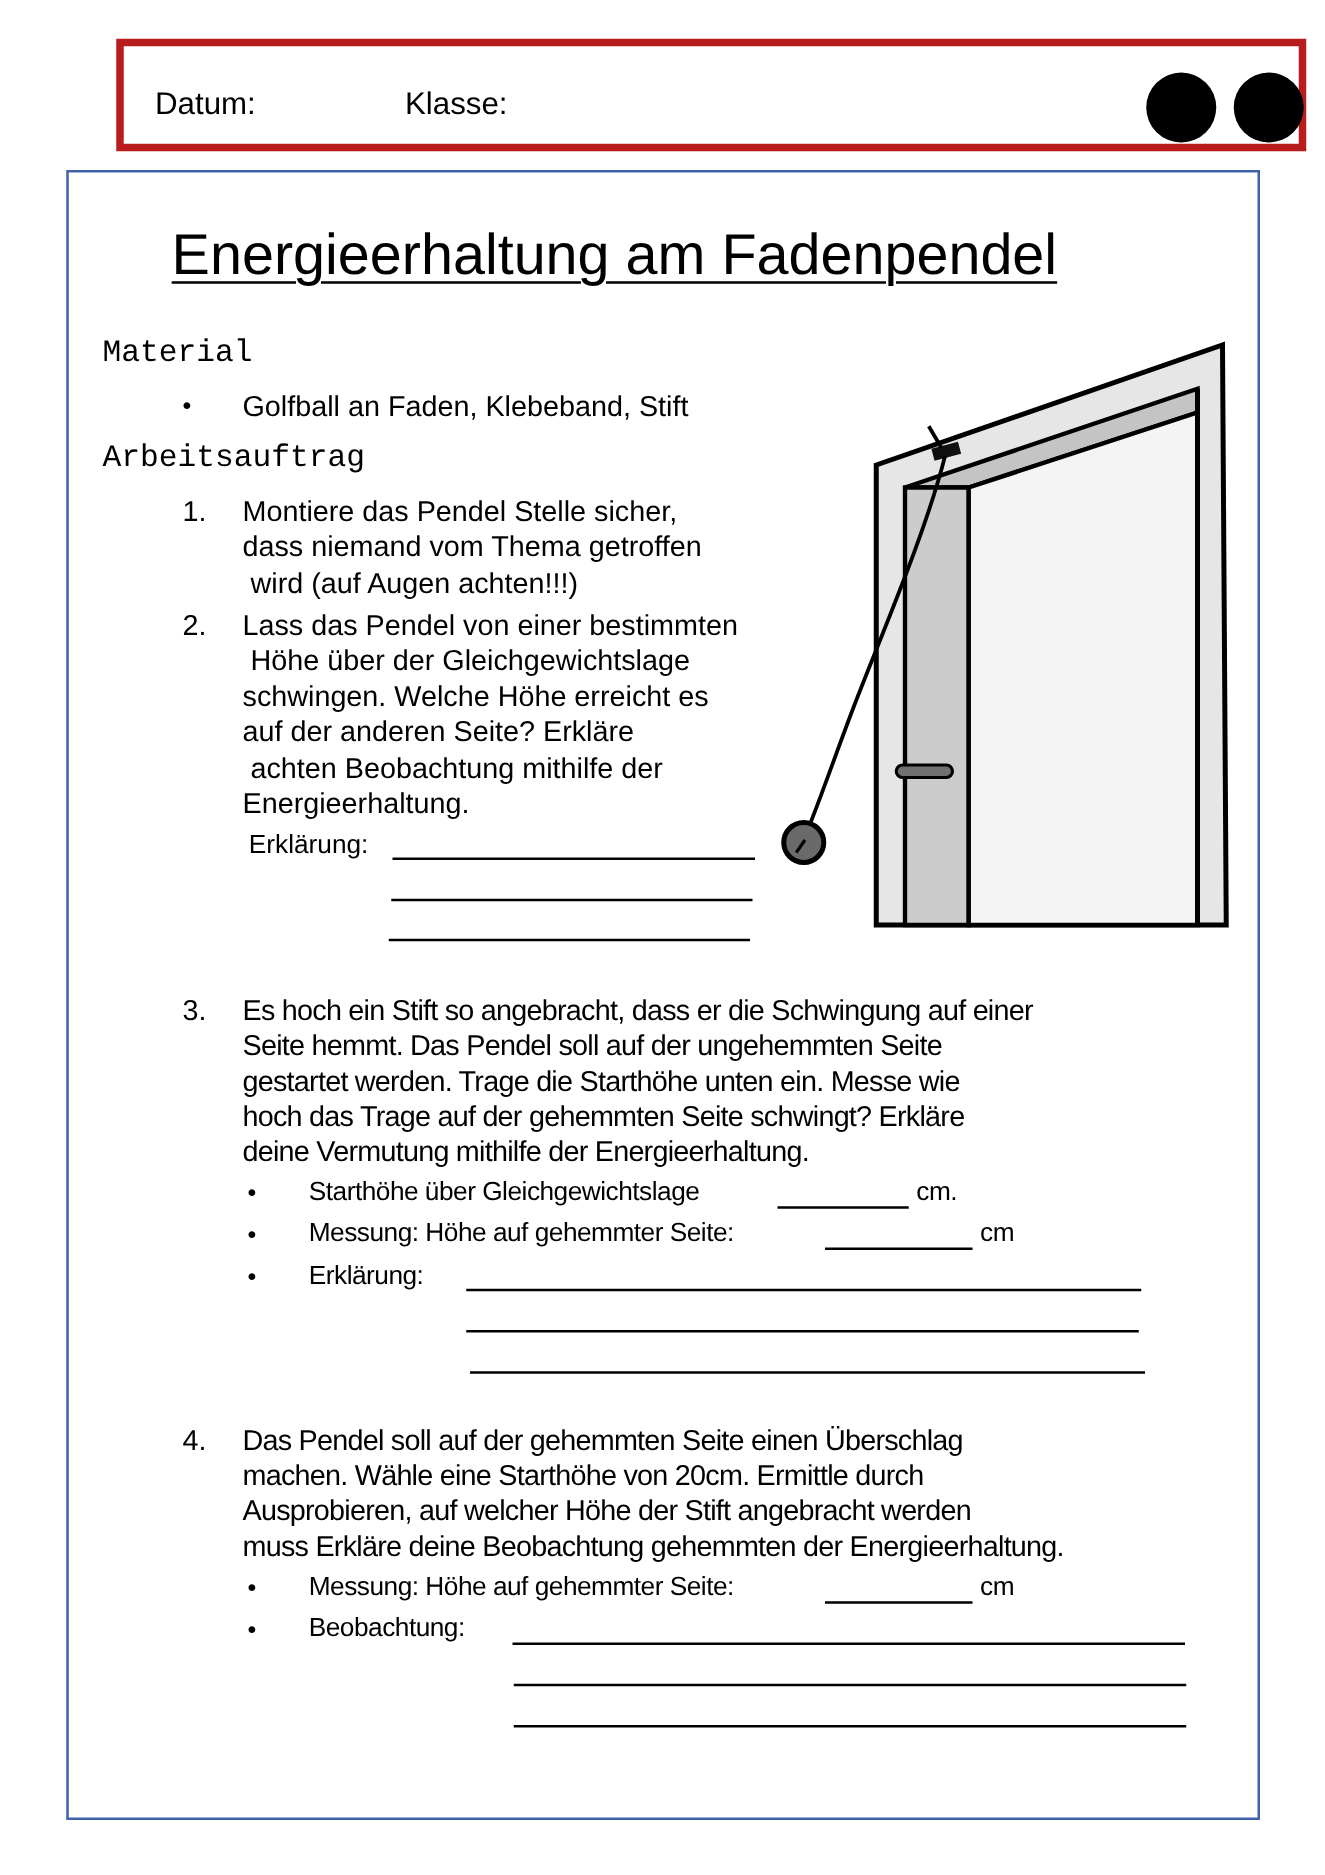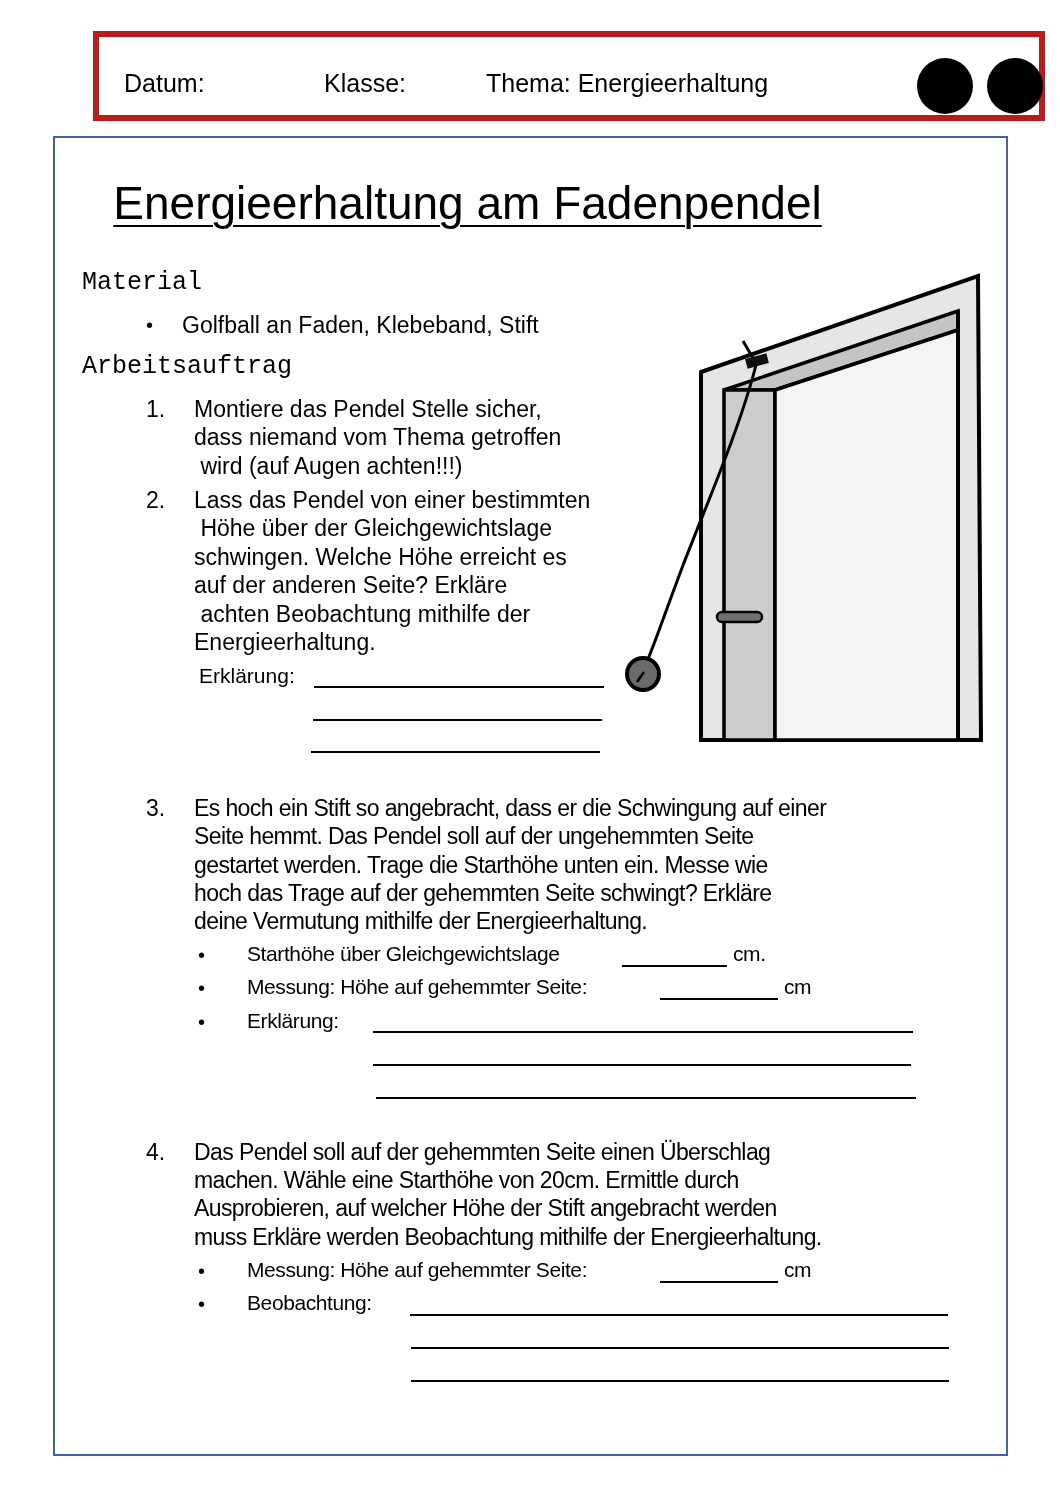--- a/index.html
+++ b/index.html
@@ -5,48 +5,47 @@
   html, body { margin:0; padding:0; background:#ffffff; }
   body { width:1060px; height:1500px; position:relative; overflow:hidden;
          font-family:"Liberation Sans", sans-serif; color:#000; }
   .hdr { position:absolute; left:53px; top:31px; width:952px; height:90px;
          border:6px solid #b91c1c; box-sizing:border-box;margin-left:40px; }
   .hdr span { position:absolute; top:32px; font-size:25px; }
   .dot { position:absolute; top:21px; width:56px; height:56px; border-radius:50%; background:#000; }
   .frame { position:absolute; left:53px; top:136px; width:955px; height:1320px;
            border:2px solid #3f62a8; box-sizing:border-box; }
   .title { position:absolute; left:0; width:935px; top:176px; text-align:center;
-           font-size:46px; text-decoration:underline; text-underline-offset:6px; text-decoration-thickness:2px; }
+           font-size:46px; text-decoration:underline; text-underline-offset:6px; text-decoration-thickness:2px;padding-left:24px; }
   .h2 { position:absolute; left:82px; font-size:25px;font-family:Liberation Mono, monospace; }
   .t { position:absolute; font-size:23px; line-height:28.5px; white-space:nowrap; }
   .t.narrow { letter-spacing:-0.6px; }
   .num { position:absolute; left:146px; font-size:23px; }
   .bul { position:absolute; font-size:20px; }
   .line { position:absolute; border-bottom:2px solid #000; height:0; }
   .s { position:absolute; font-size:21px; white-space:nowrap; letter-spacing:-0.4px; }
   svg.door { position:absolute; left:620px; top:268px; }
 </style>
 </head>
 <body>
 
 <div class="hdr">
   <span style="left:25px">Datum:</span>
   <span style="left:225px">Klasse:</span>
-  <span style="left:387px">Thema: Energieerhaltung</span>
   <div class="dot" style="left:818px"></div>
   <div class="dot" style="left:888px"></div>
 </div>
 
 <div class="frame"></div>
 
 <div class="title">Energieerhaltung am Fadenpendel</div>
 
 <div class="h2" style="top:268px">Material</div>
 <div class="bul" style="left:146px; top:314px">•</div>
-<div class="t" style="left:182px; top:311px">Golfball an Faden, Klebeband, Stift</div>
+<div class="t" style="left:194px; top:311px">Golfball an Faden, Klebeband, Stift</div>
 
 <div class="h2" style="top:352px">Arbeitsauftrag</div>
 
 <div class="num" style="top:396px">1.</div>
 <div class="t" style="left:194px; top:395px">Montiere das Pendel Stelle sicher,</div>
 <div class="t" style="left:194px; top:423px">dass niemand vom Thema getroffen</div>
 <div class="t" style="left:194px; top:452px; white-space:pre"> wird (auf Augen achten!!!)</div>
 
 <div class="num" style="top:487px">2.</div>
 <div class="t" style="left:194px; top:486px">Lass das Pendel von einer bestimmten</div>
@@ -103,21 +102,21 @@
 <div class="bul" style="left:198px; top:1011px">•</div>
 <div class="s" style="left:247px; top:1009px">Erklärung:</div>
 <div class="line" style="left:373px; top:1031px; width:540px"></div>
 <div class="line" style="left:373px; top:1064px; width:538px"></div>
 <div class="line" style="left:376px; top:1097px; width:540px"></div>
 
 <div class="num" style="top:1139px">4.</div>
 <div class="t narrow" style="left:194px; top:1138px">Das Pendel soll auf der gehemmten Seite einen Überschlag</div>
 <div class="t narrow" style="left:194px; top:1166px">machen. Wähle eine Starthöhe von 20cm. Ermittle durch</div>
 <div class="t narrow" style="left:194px; top:1194px">Ausprobieren, auf welcher Höhe der Stift angebracht werden</div>
-<div class="t narrow" style="left:194px; top:1223px">muss Erkläre werden Beobachtung mithilfe der Energieerhaltung.</div>
+<div class="t narrow" style="left:194px; top:1223px">muss Erkläre deine Beobachtung gehemmten der Energieerhaltung.</div>
 
 <div class="bul" style="left:198px; top:1260px">•</div>
 <div class="s" style="left:247px; top:1258px">Messung: Höhe auf gehemmter Seite:</div>
 <div class="line" style="left:660px; top:1281px; width:118px"></div>
 <div class="s" style="left:784px; top:1258px">cm</div>
 
 <div class="bul" style="left:198px; top:1293px">•</div>
 <div class="s" style="left:247px; top:1291px">Beobachtung:</div>
 <div class="line" style="left:410px; top:1314px; width:538px"></div>
 <div class="line" style="left:411px; top:1347px; width:538px"></div>

